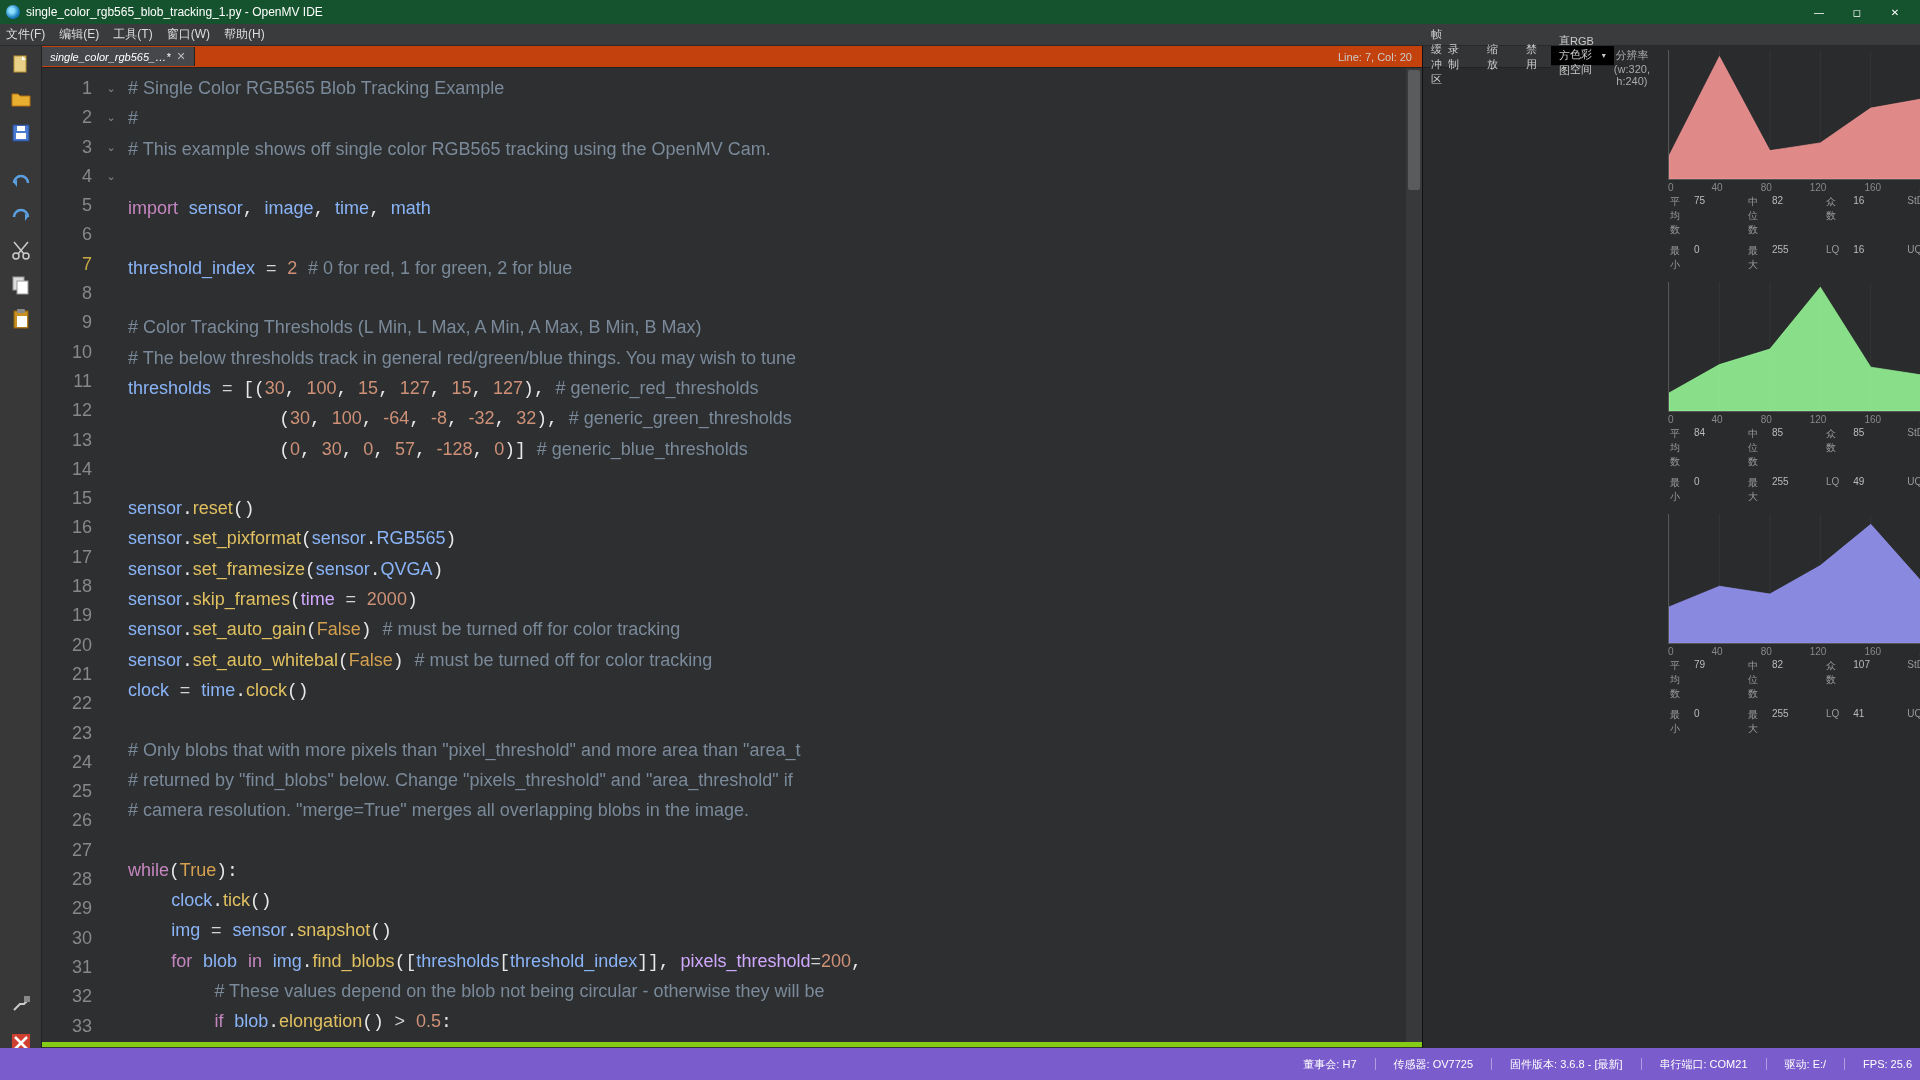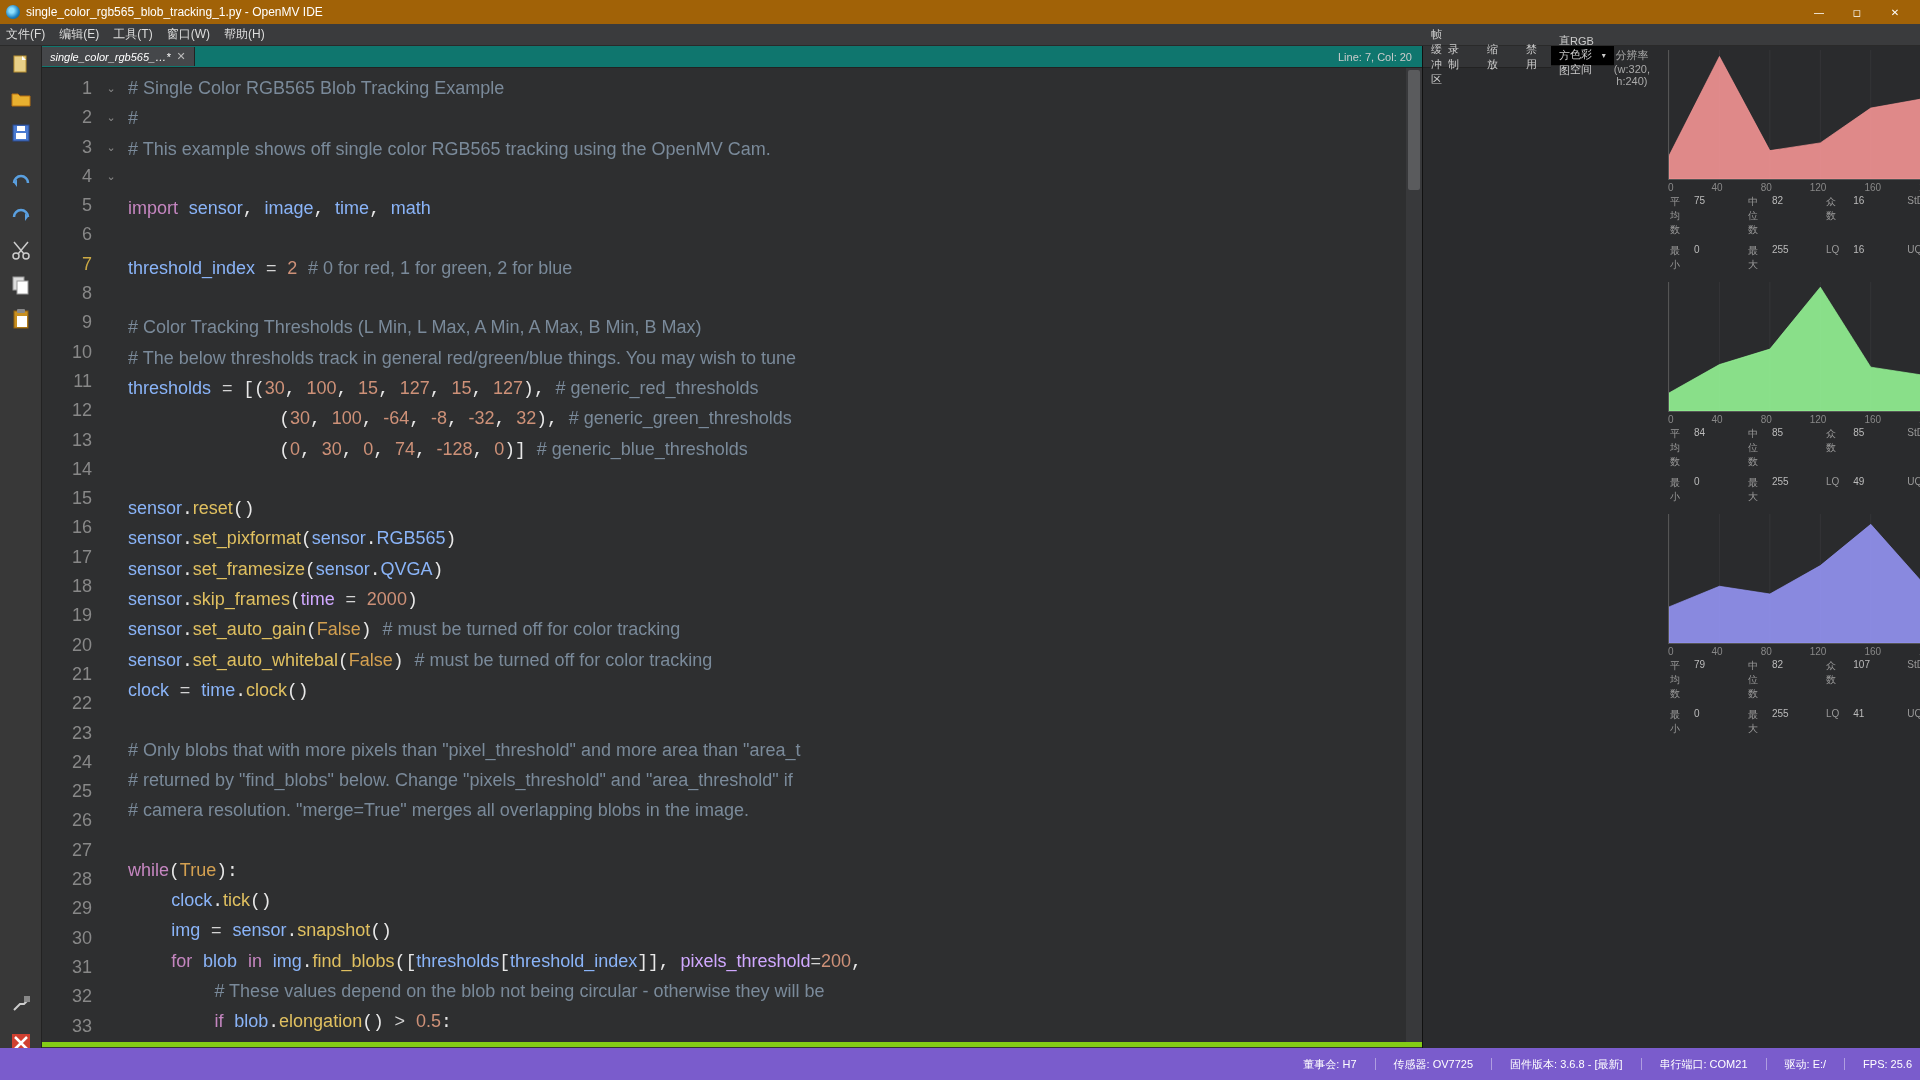--- a/index.html
+++ b/index.html
@@ -1,27 +1,27 @@
 <!DOCTYPE html>
 <html><head>
 <meta charset="utf-8">
 <style>
 * { margin:0; padding:0; box-sizing:border-box; font-family:"Microsoft YaHei",sans-serif; }
 body { background:#2e2f30; color:#cccccc; font-size:12px; overflow:hidden; width:1920px; height:1080px; position:relative; }
-.title-bar { height:24px; background:#a16207; display:flex; align-items:center; padding:0 6px; color:#fff; font-size:12px; }
+.title-bar { height:24px; background:#14532d; display:flex; align-items:center; padding:0 6px; color:#fff; font-size:12px; }
 .title-bar .logo { width:14px; height:14px; border-radius:50%; background:radial-gradient(circle at 40% 40%,#8de0ff 20%,#1a7fbf 60%,#004b7a); margin-right:6px; }
 .title-bar .spacer { flex:1; }
 .win-btn { width:38px; height:18px; display:flex; align-items:center; justify-content:center; color:#fff; font-size:10px; }
 .menu-bar { height:22px; background:#3a3b3d; display:flex; align-items:center; padding:0 6px; color:#ddd; font-size:12px; gap:14px; border-bottom:1px solid #2a2a2a; }
 .main { display:flex; height:calc(1080px - 24px - 22px - 18px); }
 .left-toolbar { width:42px; background:#383838; display:flex; flex-direction:column; align-items:center; padding-top:6px; gap:8px; border-right:1px solid #222; }
 .left-toolbar .tool { width:30px; height:26px; display:flex; align-items:center; justify-content:center; }
 .left-toolbar .bottom { margin-top:auto; margin-bottom:6px; }
 .editor-area { flex:1; display:flex; flex-direction:column; min-width:0; }
-.tab-bar { height:22px; background:#0f766e; display:flex; align-items:center; font-size:11px; border-bottom:1px solid #222; }
+.tab-bar { height:22px; background:#c2410c; display:flex; align-items:center; font-size:11px; border-bottom:1px solid #222; }
 .tab { background:#45474a; padding:3px 8px; display:flex; align-items:center; gap:6px; border-right:1px solid #222; color:#fff; font-style:italic; }
 .tab .close { font-style:normal; color:#bbb; }
 .tab-bar .line-col { margin-left:auto; padding-right:10px; color:#ccc; font-size:11px; }
 .code-wrap { flex:1; display:flex; background:#2e2f30; overflow:hidden; position:relative; }
 .gutter { width:60px; background:#2e2f30; text-align:right; padding:6px 10px 6px 0; color:#888; font-family:Consolas,monospace; font-size:18px; line-height:29.3px; user-select:none; }
 .gutter .cur { color:#ccaa44; }
 .fold-col { width:18px; background:#2e2f30; padding-top:6px; font-family:Consolas,monospace; font-size:11px; line-height:29.3px; color:#888; text-align:center; }
 .code { flex:1; padding:6px 0 6px 8px; font-family:Consolas,"Courier New",monospace; font-size:18px; line-height:29.3px; white-space:pre; color:#e8e8e8; overflow:hidden; }
 .c-com { color:#7a8a9a; }
 .c-kw { color:#c586c0; }
@@ -235,21 +235,21 @@
 <span class="c-com"># This example shows off single color RGB565 tracking using the OpenMV Cam.</span>
 
 <span class="c-kw">import</span> <span class="c-id">sensor</span>, <span class="c-id">image</span>, <span class="c-id">time</span>, <span class="c-id">math</span>
 
 <span class="c-id">threshold_index</span> <span class="c-op">=</span> <span class="c-num">2</span> <span class="c-com"># 0 for red, 1 for green, 2 for blue</span>
 
 <span class="c-com"># Color Tracking Thresholds (L Min, L Max, A Min, A Max, B Min, B Max)</span>
 <span class="c-com"># The below thresholds track in general red/green/blue things. You may wish to tune </span>
 <span class="c-id">thresholds</span> <span class="c-op">=</span> [(<span class="c-num">30</span>, <span class="c-num">100</span>, <span class="c-num">15</span>, <span class="c-num">127</span>, <span class="c-num">15</span>, <span class="c-num">127</span>), <span class="c-com"># generic_red_thresholds</span>
               (<span class="c-num">30</span>, <span class="c-num">100</span>, <span class="c-num">-64</span>, <span class="c-num">-8</span>, <span class="c-num">-32</span>, <span class="c-num">32</span>), <span class="c-com"># generic_green_thresholds</span>
-              (<span class="c-num">0</span>, <span class="c-num">30</span>, <span class="c-num">0</span>, <span class="c-num">74</span>, <span class="c-num">-128</span>, <span class="c-num">0</span>)] <span class="c-com"># generic_blue_thresholds</span>
+              (<span class="c-num">0</span>, <span class="c-num">30</span>, <span class="c-num">0</span>, <span class="c-num">57</span>, <span class="c-num">-128</span>, <span class="c-num">0</span>)] <span class="c-com"># generic_blue_thresholds</span>
 
 <span class="c-id">sensor</span>.<span class="c-fn">reset</span>()
 <span class="c-id">sensor</span>.<span class="c-fn">set_pixformat</span>(<span class="c-id">sensor</span>.<span class="c-id">RGB565</span>)
 <span class="c-id">sensor</span>.<span class="c-fn">set_framesize</span>(<span class="c-id">sensor</span>.<span class="c-id">QVGA</span>)
 <span class="c-id">sensor</span>.<span class="c-fn">skip_frames</span>(<span class="c-param">time</span> <span class="c-op">=</span> <span class="c-num">2000</span>)
 <span class="c-id">sensor</span>.<span class="c-fn">set_auto_gain</span>(<span class="c-bool">False</span>) <span class="c-com"># must be turned off for color tracking</span>
 <span class="c-id">sensor</span>.<span class="c-fn">set_auto_whitebal</span>(<span class="c-bool">False</span>) <span class="c-com"># must be turned off for color tracking</span>
 <span class="c-id">clock</span> <span class="c-op">=</span> <span class="c-id">time</span>.<span class="c-fn">clock</span>()
 
 <span class="c-com"># Only blobs that with more pixels than "pixel_threshold" and more area than "area_t</span>

